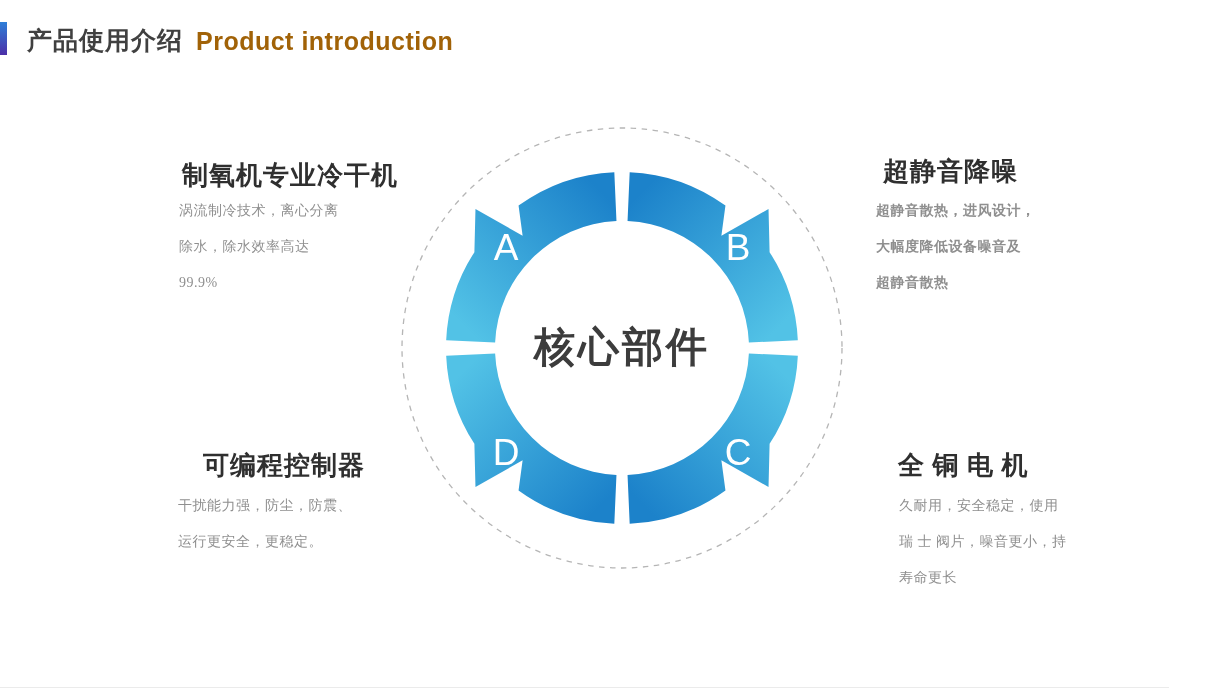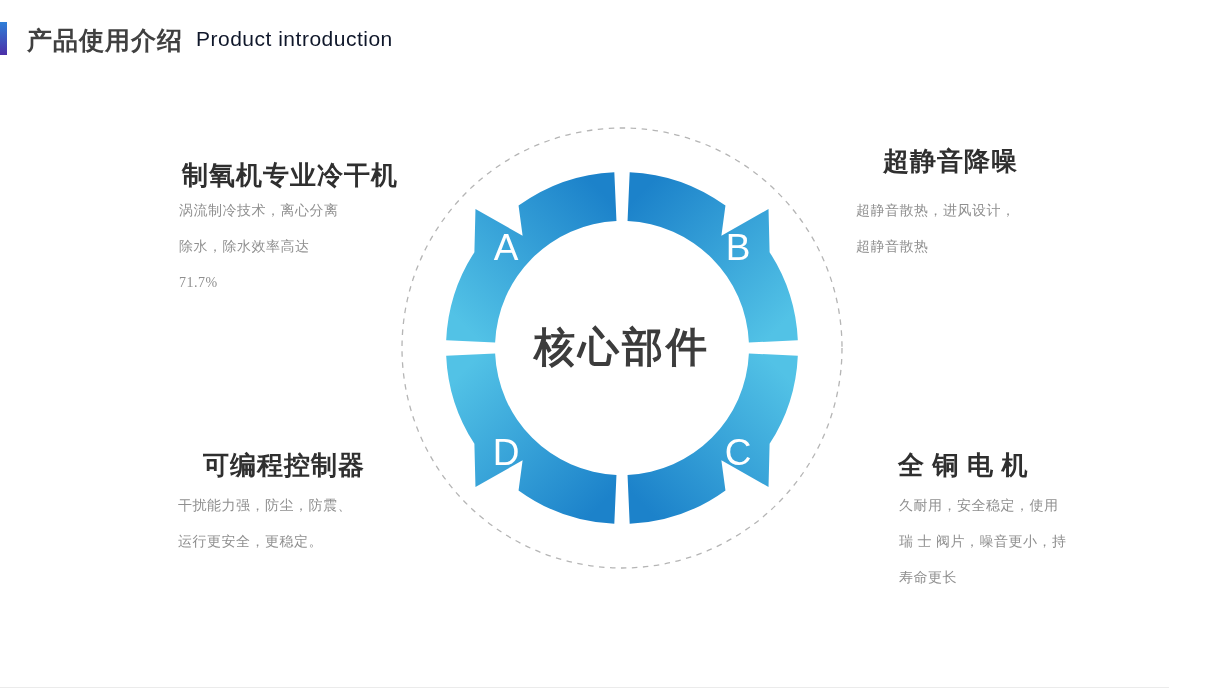--- a/index.html
+++ b/index.html
@@ -10,21 +10,21 @@
   }
   
   .accent-bar { position:absolute; left:0; top:22px; width:7px; height:33px; }
   .title-zh {
     position:absolute; left:27px; top:24px;
     font-size:25px; font-weight:bold; color:#404040; letter-spacing:1px;
     font-family:"Liberation Sans", sans-serif; white-space:nowrap;
   }
   .title-en {
     position:absolute; left:196px; top:27px;
-    font-size:21px; font-weight:normal; color:#0f172a; letter-spacing:0.5px;
+    font-size:25px; font-weight:bold; color:#a16207; letter-spacing:0.5px;
     font-family:"Liberation Sans", sans-serif; white-space:nowrap;
   }
   
   .feature-title {
     position:absolute; font-size:26px; font-weight:bold; color:#2f2f2f;
     font-family:"Liberation Serif", serif; letter-spacing:1px; white-space:nowrap;
   }
   .feature-body { position:absolute; }
   .feature-line {
     font-size:14px; color:#8f8f8f; line-height:36px; letter-spacing:0.5px;
@@ -85,26 +85,27 @@
     <text class="seg-letter" x="116" y="117" text-anchor="middle">C</text>
     <text class="seg-letter" x="-116" y="117" text-anchor="middle">D</text>
   </svg>
 
   <div class="center-label">核心部件</div>
 
   <div class="feature-title" style="left:182px; top:158px;text-align:right;">制氧机专业冷干机</div>
   <div class="feature-body" style="left:179px; top:193px;">
     <div class="feature-line">涡流制冷技术，离心分离</div>
     <div class="feature-line">除水，除水效率高达</div>
-    <div class="feature-line">71.7%</div>
+    <div class="feature-line">99.9%</div>
   </div>
 
-  <div class="feature-title" style="left:883px; top:144px;">超静音降噪</div>
-  <div class="feature-body" style="left:856px; top:193px;">
+  <div class="feature-title" style="left:883px; top:154px;">超静音降噪</div>
+  <div class="feature-body" style="left:876px; top:193px;font-weight:bold;">
     <div class="feature-line">超静音散热，进风设计，</div>
+    <div class="feature-line">大幅度降低设备噪音及</div>
     <div class="feature-line">超静音散热</div>
   </div>
 
   <div class="feature-title" style="left:203px; top:448px;">可编程控制器</div>
   <div class="feature-body" style="left:178px; top:488px;">
     <div class="feature-line">干扰能力强，防尘，防震、</div>
     <div class="feature-line">运行更安全，更稳定。</div>
   </div>
 
   <div class="feature-title" style="left:898px; top:448px;">全 铜 电 机</div>

